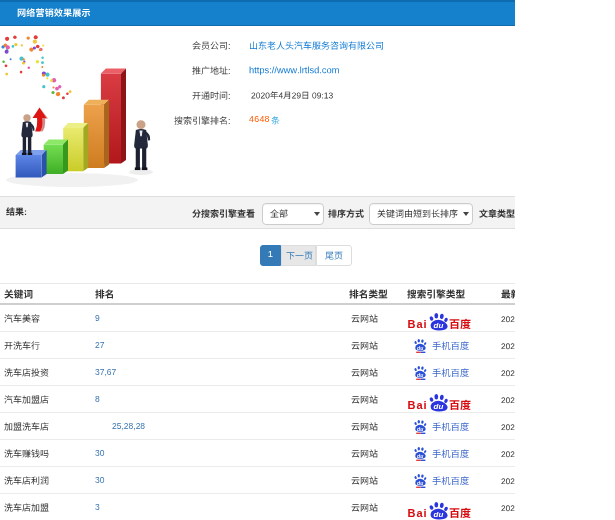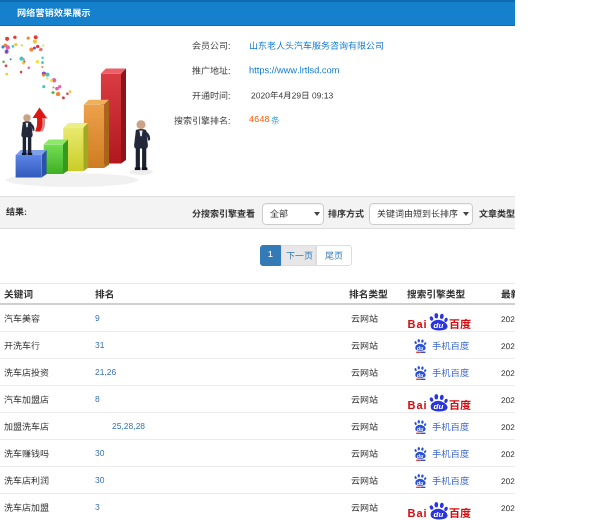--- a/index.html
+++ b/index.html
@@ -110,21 +110,21 @@
     <svg style="position:absolute;left:449px;top:315.5px;overflow:visible" width="25" height="16">
       <path transform="translate(0,12.1)" d="M0.6 -8.8H10.4V-7.5H0.6ZM2.7 -3.6H8.4V-2.4H2.7ZM2.8 -0.9H8.3V0.3H2.8ZM4.7 -8.3 6.3 -8Q6.2 -7.5 6.1 -7.1Q6 -6.6 5.8 -6.2Q5.7 -5.8 5.6 -5.5L4.3 -5.8Q4.4 -6.2 4.5 -6.6Q4.6 -7 4.6 -7.5Q4.7 -7.9 4.7 -8.3ZM1.7 -6.2H9.4V1H8V-5H3.1V1H1.7Z M13.8 -6.2H21.4V-5.1H13.8ZM13.8 -3H19.9V-2H13.8ZM15.2 -6.9H16.5V-4.4H18.5V-6.9H19.8V-3.4H15.2ZM19.5 -3H19.8L20 -3L20.9 -2.6Q20.4 -1.7 19.7 -1.1Q19 -0.5 18 -0.1Q17.1 0.3 16.1 0.5Q15 0.8 13.8 0.9Q13.8 0.7 13.6 0.4Q13.5 0 13.3 -0.2Q14.4 -0.3 15.3 -0.5Q16.3 -0.6 17.1 -1Q18 -1.3 18.6 -1.7Q19.2 -2.2 19.5 -2.8ZM15.7 -2.2Q16.2 -1.6 17.1 -1.2Q18 -0.8 19.2 -0.5Q20.3 -0.3 21.7 -0.2Q21.5 -0 21.4 0.2Q21.3 0.4 21.1 0.6Q21 0.8 20.9 1Q19.5 0.8 18.3 0.5Q17.1 0.2 16.2 -0.4Q15.2 -1 14.6 -1.8ZM12.8 -8.4H21.5V-7.2H12.8ZM12.2 -8.4H13.5V-5.5Q13.5 -4.8 13.5 -3.9Q13.5 -3.1 13.3 -2.2Q13.2 -1.4 13 -0.5Q12.8 0.3 12.5 1Q12.3 0.9 12.1 0.7Q11.9 0.6 11.7 0.5Q11.4 0.4 11.3 0.4Q11.6 -0.2 11.8 -1Q12 -1.7 12.1 -2.5Q12.2 -3.3 12.2 -4.1Q12.2 -4.8 12.2 -5.5ZM16.1 -9.1 17.4 -9.4Q17.6 -9.1 17.8 -8.7Q17.9 -8.2 18 -7.9L16.6 -7.6Q16.5 -7.9 16.4 -8.3Q16.2 -8.8 16.1 -9.1Z" fill="#d60c10"></path>
     </svg>
     <svg style="position:absolute;left:501px;top:312.9px;overflow:visible" width="78" height="12">
       <path transform="translate(0,9.1)" d="M0.4 0V-0.5Q0.6 -1 0.9 -1.4Q1.2 -1.7 1.5 -2Q1.9 -2.3 2.2 -2.6Q2.5 -2.8 2.8 -3.1Q3 -3.3 3.2 -3.6Q3.4 -3.9 3.4 -4.2Q3.4 -4.7 3.1 -4.9Q2.8 -5.2 2.3 -5.2Q1.9 -5.2 1.6 -4.9Q1.2 -4.7 1.2 -4.2L0.4 -4.3Q0.5 -5 1 -5.4Q1.5 -5.8 2.3 -5.8Q3.2 -5.8 3.6 -5.4Q4.1 -5 4.1 -4.2Q4.1 -3.9 4 -3.6Q3.8 -3.2 3.5 -2.9Q3.2 -2.6 2.4 -1.9Q1.9 -1.5 1.6 -1.2Q1.3 -0.9 1.2 -0.6H4.2V0Z M8.9 -2.9Q8.9 -1.4 8.4 -0.7Q7.9 0.1 6.9 0.1Q5.9 0.1 5.4 -0.7Q4.9 -1.4 4.9 -2.9Q4.9 -4.3 5.4 -5.1Q5.9 -5.8 6.9 -5.8Q7.9 -5.8 8.4 -5.1Q8.9 -4.3 8.9 -2.9ZM8.2 -2.9Q8.2 -4.1 7.9 -4.6Q7.6 -5.2 6.9 -5.2Q6.3 -5.2 6 -4.7Q5.7 -4.1 5.7 -2.9Q5.7 -1.6 6 -1.1Q6.3 -0.5 6.9 -0.5Q7.6 -0.5 7.9 -1.1Q8.2 -1.7 8.2 -2.9Z M9.6 0V-0.5Q9.9 -1 10.2 -1.4Q10.5 -1.7 10.8 -2Q11.1 -2.3 11.4 -2.6Q11.8 -2.8 12 -3.1Q12.3 -3.3 12.4 -3.6Q12.6 -3.9 12.6 -4.2Q12.6 -4.7 12.3 -4.9Q12 -5.2 11.6 -5.2Q11.1 -5.2 10.8 -4.9Q10.5 -4.7 10.4 -4.2L9.7 -4.3Q9.8 -5 10.3 -5.4Q10.8 -5.8 11.6 -5.8Q12.4 -5.8 12.9 -5.4Q13.3 -5 13.3 -4.2Q13.3 -3.9 13.2 -3.6Q13 -3.2 12.7 -2.9Q12.4 -2.6 11.6 -1.9Q11.1 -1.5 10.8 -1.2Q10.6 -0.9 10.5 -0.6H13.4V0Z M18.1 -2.9Q18.1 -1.4 17.6 -0.7Q17.1 0.1 16.1 0.1Q15.2 0.1 14.7 -0.7Q14.2 -1.4 14.2 -2.9Q14.2 -4.3 14.7 -5.1Q15.1 -5.8 16.2 -5.8Q17.2 -5.8 17.7 -5.1Q18.1 -4.3 18.1 -2.9ZM17.4 -2.9Q17.4 -4.1 17.1 -4.6Q16.8 -5.2 16.2 -5.2Q15.5 -5.2 15.2 -4.7Q14.9 -4.1 14.9 -2.9Q14.9 -1.6 15.2 -1.1Q15.5 -0.5 16.2 -0.5Q16.8 -0.5 17.1 -1.1Q17.4 -1.7 17.4 -2.9Z M20.8 -7 21.4 -6.8Q21.2 -6.2 20.9 -5.7Q20.5 -5.1 20.2 -4.6Q19.8 -4.1 19.4 -3.7Q19.4 -3.8 19.3 -3.8Q19.2 -3.9 19.1 -4Q19 -4.1 18.9 -4.1Q19.3 -4.5 19.6 -4.9Q20 -5.4 20.3 -5.9Q20.6 -6.4 20.8 -7ZM20.6 -6H26V-5.4H20.3ZM20.2 -4.1H25.8V-3.5H20.9V-1.5H20.2ZM18.9 -1.9H26.4V-1.3H18.9ZM22.7 -5.7H23.4V0.7H22.7Z M31 -1.9Q31 -1 30.5 -0.4Q30 0.1 29.2 0.1Q28.2 0.1 27.7 -0.6Q27.2 -1.4 27.2 -2.7Q27.2 -4.2 27.7 -5Q28.2 -5.8 29.2 -5.8Q30.5 -5.8 30.9 -4.6L30.2 -4.5Q29.9 -5.2 29.2 -5.2Q28.6 -5.2 28.3 -4.6Q27.9 -4 27.9 -2.9Q28.1 -3.3 28.5 -3.5Q28.8 -3.7 29.3 -3.7Q30.1 -3.7 30.6 -3.2Q31 -2.7 31 -1.9ZM30.3 -1.8Q30.3 -2.5 30 -2.8Q29.7 -3.1 29.1 -3.1Q28.6 -3.1 28.3 -2.8Q28 -2.5 28 -2Q28 -1.3 28.3 -0.9Q28.6 -0.5 29.1 -0.5Q29.7 -0.5 30 -0.9Q30.3 -1.2 30.3 -1.8Z M33.5 -6.5H37.8V-5.9H33.5ZM33.5 -4.5H37.9V-3.9H33.5ZM33.4 -2.5H37.8V-1.9H33.4ZM33.1 -6.5H33.7V-4Q33.7 -3.4 33.7 -2.8Q33.6 -2.2 33.5 -1.6Q33.3 -1 33 -0.4Q32.6 0.2 32.1 0.7Q32.1 0.6 32 0.5Q31.9 0.4 31.8 0.3Q31.7 0.3 31.6 0.2Q32.1 -0.2 32.4 -0.7Q32.7 -1.3 32.9 -1.8Q33 -2.4 33.1 -2.9Q33.1 -3.5 33.1 -4ZM37.5 -6.5H38.2V-0.3Q38.2 0.1 38.1 0.2Q38 0.4 37.8 0.5Q37.5 0.6 37.1 0.6Q36.7 0.6 36 0.6Q36 0.5 35.9 0.4Q35.9 0.3 35.8 0.2Q35.8 0.1 35.7 -0Q36.1 -0 36.4 -0Q36.7 -0 37 -0Q37.2 -0 37.3 -0Q37.4 -0 37.5 -0.1Q37.5 -0.1 37.5 -0.3Z M43.9 -1.9Q43.9 -1 43.4 -0.4Q42.9 0.1 41.9 0.1Q41.1 0.1 40.6 -0.3Q40.1 -0.6 40 -1.3L40.8 -1.4Q41 -0.5 41.9 -0.5Q42.5 -0.5 42.9 -0.9Q43.2 -1.2 43.2 -1.8Q43.2 -2.4 42.9 -2.7Q42.5 -3 42 -3Q41.7 -3 41.4 -3Q41.1 -2.9 40.9 -2.6H40.2L40.4 -5.7H43.6V-5.1H41L40.9 -3.3Q41.4 -3.6 42.1 -3.6Q42.9 -3.6 43.4 -3.1Q43.9 -2.7 43.9 -1.9Z M45.8 -6.4H51.2V0.5H50.5V-5.8H46.4V0.6H45.8ZM46.2 -3.5H50.8V-2.9H46.2ZM46.2 -0.6H50.8V0H46.2Z M55.5 0V-0.6H57V-5L55.7 -4.1V-4.8L57.1 -5.7H57.7V-0.6H59.1V0Z M60.2 0V-0.6H61.6V-5L60.3 -4.1V-4.8L61.7 -5.7H62.3V-0.6H63.7V0Z M64.9 -3.5V-4.4H65.7V-3.5ZM64.9 0V-0.8H65.7V0Z M66.9 0V-0.5Q67.1 -1 67.4 -1.4Q67.7 -1.7 68 -2Q68.3 -2.3 68.6 -2.6Q69 -2.8 69.2 -3.1Q69.5 -3.3 69.6 -3.6Q69.8 -3.9 69.8 -4.2Q69.8 -4.7 69.5 -4.9Q69.3 -5.2 68.8 -5.2Q68.3 -5.2 68 -4.9Q67.7 -4.7 67.6 -4.2L66.9 -4.3Q67 -5 67.5 -5.4Q68 -5.8 68.8 -5.8Q69.6 -5.8 70.1 -5.4Q70.6 -5 70.6 -4.2Q70.6 -3.9 70.4 -3.6Q70.2 -3.2 69.9 -2.9Q69.6 -2.6 68.8 -1.9Q68.3 -1.5 68.1 -1.2Q67.8 -0.9 67.7 -0.6H70.6V0Z M74.6 -1.3V0H73.9V-1.3H71.2V-1.9L73.9 -5.7H74.6V-1.9H75.4V-1.3ZM73.9 -4.9Q73.9 -4.9 73.8 -4.7Q73.7 -4.5 73.7 -4.4L72.2 -2.2L72 -1.9L71.9 -1.9H73.9Z" fill="#333333"></path>
     </svg>
     <div style="position:absolute;left:0;top:331px;width:615px;height:1px;background:#ebebeb"></div>
     <svg style="position:absolute;left:3.5px;top:339.1px;overflow:visible" width="39" height="13">
       <path transform="translate(0,9.9)" d="M0.8 -7H8.3V-6.3H0.8ZM0.5 -3.8H8.5V-3.1H0.5ZM5.8 -6.6H6.5V0.7H5.8ZM2.6 -6.6H3.3V-4.1Q3.3 -3.5 3.2 -2.8Q3.2 -2.2 2.9 -1.5Q2.7 -0.9 2.3 -0.3Q1.8 0.3 1 0.8Q1 0.7 0.9 0.6Q0.8 0.5 0.7 0.4Q0.6 0.3 0.5 0.3Q1.2 -0.2 1.6 -0.7Q2.1 -1.2 2.3 -1.8Q2.5 -2.4 2.6 -3Q2.6 -3.6 2.6 -4.1Z M11.8 -3.8H17.6V-3.2H11.8ZM12.8 -6.1H17.3V-5.4H12.8ZM14.4 -7.6H15.1V-3.5H14.4ZM12.9 -7.4 13.6 -7.3Q13.5 -6.7 13.3 -6.1Q13.1 -5.5 12.9 -5Q12.6 -4.5 12.4 -4.1Q12.3 -4.1 12.2 -4.2Q12.1 -4.3 12 -4.3Q11.9 -4.4 11.8 -4.5Q12.2 -5 12.5 -5.8Q12.8 -6.6 12.9 -7.4ZM15.2 -3.4H15.8V-0.3Q15.8 -0.1 15.9 -0.1Q15.9 0 16.1 0Q16.1 0 16.2 0Q16.4 0 16.5 0Q16.6 0 16.7 0Q16.8 0 16.9 0Q17 0 17 -0.1Q17.1 -0.2 17.1 -0.5Q17.2 -0.8 17.2 -1.4Q17.2 -1.3 17.3 -1.3Q17.5 -1.2 17.6 -1.2Q17.7 -1.1 17.8 -1.1Q17.7 -0.4 17.7 -0Q17.6 0.3 17.4 0.5Q17.2 0.6 16.9 0.6Q16.9 0.6 16.7 0.6Q16.6 0.6 16.5 0.6Q16.3 0.6 16.2 0.6Q16.1 0.6 16 0.6Q15.7 0.6 15.5 0.5Q15.3 0.4 15.2 0.3Q15.2 0.1 15.2 -0.3ZM13.3 -3.3H14Q14 -2.6 13.9 -1.9Q13.8 -1.3 13.5 -0.8Q13.3 -0.3 12.9 0.1Q12.4 0.4 11.8 0.7Q11.7 0.6 11.7 0.5Q11.6 0.4 11.5 0.3Q11.4 0.3 11.3 0.2Q12 -0 12.3 -0.4Q12.7 -0.7 12.9 -1.1Q13.1 -1.6 13.2 -2.1Q13.3 -2.7 13.3 -3.3ZM9.8 -7 10.2 -7.5Q10.4 -7.3 10.7 -7.1Q11 -7 11.3 -6.8Q11.6 -6.6 11.7 -6.4L11.3 -5.9Q11.1 -6.1 10.9 -6.3Q10.6 -6.5 10.3 -6.7Q10 -6.9 9.8 -7ZM9.3 -4.6 9.7 -5.1Q10 -4.9 10.3 -4.8Q10.6 -4.6 10.9 -4.4Q11.2 -4.2 11.3 -4.1L10.9 -3.5Q10.8 -3.7 10.5 -3.9Q10.2 -4.1 9.9 -4.2Q9.6 -4.4 9.3 -4.6ZM9.6 0.2Q9.8 -0.2 10.1 -0.6Q10.3 -1.1 10.6 -1.7Q10.8 -2.2 11.1 -2.7L11.5 -2.3Q11.4 -1.9 11.1 -1.3Q10.9 -0.8 10.7 -0.3Q10.4 0.2 10.2 0.6Z M18.7 -6.3H26.3V-5.6H18.7ZM18.5 -1.7H26.5V-1H18.5ZM22.6 -5H23.3V0.7H22.6ZM19.5 -2.9Q19.5 -3 19.4 -3.1Q19.4 -3.2 19.4 -3.4Q19.3 -3.5 19.3 -3.6Q19.4 -3.6 19.6 -3.8Q19.7 -4 19.9 -4.3Q20 -4.5 20.2 -4.8Q20.4 -5.1 20.6 -5.6Q20.8 -6 21 -6.6Q21.3 -7.1 21.4 -7.6L22.2 -7.4Q21.9 -6.6 21.5 -5.9Q21.2 -5.2 20.8 -4.5Q20.4 -3.8 20 -3.3V-3.3Q20 -3.3 19.9 -3.2Q19.9 -3.2 19.8 -3.1Q19.7 -3.1 19.6 -3Q19.5 -3 19.5 -2.9ZM19.5 -2.9V-3.4L19.9 -3.7H25.7V-3H20.5Q20.2 -3 20 -3Q19.8 -3 19.7 -3Q19.6 -2.9 19.5 -2.9Z M30.9 -7H35.3V-6.4H30.9ZM33.6 -4.3H34.2V-0.1Q34.2 0.2 34.1 0.3Q34.1 0.5 33.8 0.6Q33.6 0.7 33.2 0.7Q32.8 0.7 32.1 0.7Q32.1 0.6 32 0.4Q32 0.2 31.9 0Q32.2 0 32.5 0Q32.8 0.1 33 0Q33.2 0 33.3 0Q33.4 0 33.5 -0Q33.6 -0 33.6 -0.2ZM30.5 -4.5H35.6V-3.9H30.5ZM28.7 -3.8 29.3 -4.4 29.4 -4.4V0.7H28.7ZM29.8 -5.6 30.4 -5.4Q30.1 -4.8 29.6 -4.3Q29.2 -3.7 28.7 -3.2Q28.2 -2.7 27.7 -2.3Q27.6 -2.4 27.6 -2.5Q27.5 -2.6 27.4 -2.7Q27.3 -2.8 27.2 -2.9Q27.7 -3.2 28.2 -3.7Q28.6 -4.1 29 -4.6Q29.5 -5.1 29.8 -5.6ZM29.4 -7.6 30.1 -7.3Q29.8 -6.9 29.4 -6.5Q29 -6.1 28.5 -5.7Q28.1 -5.3 27.7 -5.1Q27.7 -5.1 27.6 -5.2Q27.5 -5.3 27.5 -5.4Q27.4 -5.5 27.3 -5.6Q27.7 -5.9 28.1 -6.2Q28.5 -6.5 28.8 -6.9Q29.2 -7.2 29.4 -7.6Z" fill="#333333"></path>
     </svg>
-    <div style="position:absolute;left:95px;top:340.0px;font:8.5px 'Liberation Sans',sans-serif;color:#3a76b2">31</div>
+    <div style="position:absolute;left:95px;top:340.0px;font:8.5px 'Liberation Sans',sans-serif;color:#3a76b2">27</div>
     <svg style="position:absolute;left:351px;top:339.1px;overflow:visible" width="30" height="13">
       <path transform="translate(0,9.9)" d="M1.5 -6.8H7.6V-6.2H1.5ZM0.5 -4.3H8.5V-3.6H0.5ZM5.6 -2.5 6.2 -2.8Q6.6 -2.3 7 -1.7Q7.4 -1.1 7.7 -0.6Q8.1 -0.1 8.3 0.4L7.7 0.7Q7.5 0.3 7.1 -0.2Q6.7 -0.8 6.3 -1.4Q5.9 -2 5.6 -2.5ZM1.3 0.4Q1.3 0.3 1.2 0.2Q1.2 0 1.1 -0.1Q1.1 -0.3 1 -0.4Q1.2 -0.4 1.3 -0.6Q1.5 -0.7 1.7 -1Q1.8 -1.2 2 -1.5Q2.2 -1.8 2.5 -2.2Q2.8 -2.6 3.1 -3.1Q3.3 -3.6 3.5 -4.1L4.4 -3.8Q4 -3.1 3.6 -2.4Q3.1 -1.7 2.7 -1.1Q2.2 -0.5 1.8 -0V-0Q1.8 -0 1.7 0Q1.6 0.1 1.5 0.1Q1.4 0.2 1.3 0.3Q1.3 0.3 1.3 0.4ZM1.3 0.4 1.3 -0.2 1.8 -0.5 7.2 -0.9Q7.2 -0.7 7.3 -0.5Q7.3 -0.4 7.4 -0.2Q6.1 -0.1 5.1 -0Q4.2 0 3.6 0.1Q2.9 0.2 2.5 0.2Q2.1 0.2 1.9 0.3Q1.6 0.3 1.5 0.3Q1.4 0.4 1.3 0.4Z M12.6 -5.8 13.2 -5.7Q13 -4 12.5 -2.7Q11.9 -1.3 11.1 -0.4Q11 -0.5 10.9 -0.5Q10.8 -0.6 10.7 -0.7Q10.6 -0.7 10.5 -0.8Q11.1 -1.3 11.5 -2.1Q11.9 -2.9 12.2 -3.8Q12.5 -4.7 12.6 -5.8ZM15.2 -5.7 15.8 -5.7Q15.5 -4 15 -2.6Q14.5 -1.2 13.6 -0.3Q13.5 -0.4 13.4 -0.5Q13.3 -0.5 13.2 -0.6Q13.1 -0.7 13.1 -0.7Q13.7 -1.3 14.1 -2Q14.5 -2.8 14.8 -3.7Q15 -4.7 15.2 -5.7ZM10.7 -4.8 11.2 -5.2Q11.5 -4.8 11.8 -4.4Q12.2 -3.9 12.5 -3.5Q12.8 -3 13.1 -2.6Q13.4 -2.2 13.6 -1.9L13.1 -1.4Q12.9 -1.8 12.7 -2.2Q12.4 -2.6 12.1 -3.1Q11.8 -3.5 11.4 -4Q11.1 -4.4 10.7 -4.8ZM13.3 -4.8 13.8 -5.2Q14.1 -4.7 14.5 -4.3Q14.8 -3.8 15.2 -3.3Q15.5 -2.8 15.8 -2.4Q16 -1.9 16.2 -1.5L15.7 -1.1Q15.6 -1.5 15.3 -2Q15 -2.4 14.7 -2.9Q14.4 -3.4 14 -3.9Q13.7 -4.4 13.3 -4.8ZM9.8 -7H17V-6.4H10.5V0.7H9.8ZM16.6 -7H17.2V-0.2Q17.2 0.1 17.1 0.3Q17 0.5 16.8 0.6Q16.6 0.7 16.2 0.7Q15.8 0.7 15.2 0.7Q15.2 0.6 15.2 0.5Q15.1 0.4 15.1 0.2Q15 0.1 15 0Q15.3 0 15.5 0Q15.8 0 16 0Q16.2 0 16.3 0Q16.5 0 16.5 -0Q16.6 -0.1 16.6 -0.2Z M18.5 -5.9H22V-5.2H18.5ZM18.4 -0.9Q18.9 -0.9 19.4 -1.1Q20 -1.2 20.6 -1.4Q21.3 -1.5 21.9 -1.7L22 -1Q21.1 -0.8 20.2 -0.6Q19.3 -0.4 18.6 -0.2ZM18.9 -4.7 19.4 -4.8Q19.5 -4.3 19.6 -3.7Q19.7 -3.2 19.8 -2.6Q19.9 -2.1 19.9 -1.6L19.3 -1.5Q19.3 -1.9 19.2 -2.5Q19.2 -3.1 19.1 -3.6Q19 -4.2 18.9 -4.7ZM21 -4.9 21.6 -4.8Q21.5 -4.4 21.4 -3.9Q21.4 -3.4 21.3 -2.9Q21.2 -2.4 21.1 -1.9Q21 -1.5 20.9 -1.1L20.4 -1.2Q20.5 -1.6 20.5 -2.1Q20.6 -2.5 20.7 -3Q20.8 -3.5 20.9 -4Q20.9 -4.5 21 -4.9ZM19.6 -7.3 20.2 -7.5Q20.4 -7.2 20.5 -6.8Q20.7 -6.5 20.8 -6.2L20.2 -6Q20.1 -6.2 19.9 -6.6Q19.8 -7 19.6 -7.3ZM24.1 -5.7H26.6V-5H24.1ZM22.5 -0.4H25.9V0.3H22.5ZM23.7 -7.6H24.4V-3H23.7ZM22.2 -3.3H26.3V0.7H25.6V-2.6H22.9V0.7H22.2Z" fill="#333333"></path>
     </svg>
     <svg style="position:absolute;left:413px;top:338.0px" width="15" height="15" viewBox="0 0 15 15">
       <g fill="#2b50d8">
         <ellipse cx="2.6" cy="4.6" rx="1.1" ry="1.5" transform="rotate(-24 2.6 4.6)"></ellipse>
         <ellipse cx="5.8" cy="2.7" rx="1.2" ry="1.7"></ellipse>
         <ellipse cx="9.4" cy="3.1" rx="1.2" ry="1.6" transform="rotate(14 9.4 3.1)"></ellipse>
         <ellipse cx="12.2" cy="5.6" rx="1.0" ry="1.5" transform="rotate(30 12.2 5.6)"></ellipse>
         <path d="M3.4 7.2 Q7.3 4.2 11.3 7.4 Q13.4 9.2 12.5 11 Q11.6 12.8 7.4 12.8 Q3.2 12.8 2.4 11 Q1.7 9 3.4 7.2Z"></path>
@@ -136,21 +136,21 @@
     <svg style="position:absolute;left:431.8px;top:338.8px;overflow:visible" width="40" height="13">
       <path transform="translate(0,10.2)" d="M7.4 -7.8 7.9 -7.2Q7.3 -7 6.5 -6.9Q5.7 -6.8 4.8 -6.7Q3.9 -6.6 3 -6.5Q2.1 -6.4 1.2 -6.4Q1.2 -6.5 1.2 -6.7Q1.1 -6.9 1.1 -7Q1.9 -7 2.8 -7.1Q3.7 -7.2 4.5 -7.3Q5.4 -7.4 6.1 -7.5Q6.9 -7.6 7.4 -7.8ZM1.1 -5.2H8.3V-4.5H1.1ZM0.5 -3H8.9V-2.3H0.5ZM4.3 -6.8H5V-0.2Q5 0.1 4.9 0.3Q4.8 0.5 4.5 0.6Q4.3 0.7 3.8 0.7Q3.3 0.7 2.6 0.7Q2.6 0.6 2.5 0.5Q2.5 0.4 2.4 0.2Q2.3 0.1 2.3 0Q2.7 0 3 0Q3.4 0 3.6 0Q3.9 0 4 0Q4.2 0 4.2 -0Q4.3 -0.1 4.3 -0.2Z M14.3 -7.3H16.7V-6.6H14.3ZM13.9 -7.3H14.6V-4.3Q14.6 -3.7 14.6 -3.1Q14.5 -2.4 14.3 -1.7Q14.2 -1 13.9 -0.4Q13.6 0.2 13.1 0.7Q13 0.7 12.9 0.6Q12.8 0.5 12.7 0.4Q12.6 0.3 12.5 0.3Q13 -0.2 13.3 -0.8Q13.6 -1.3 13.7 -1.9Q13.8 -2.6 13.9 -3.2Q13.9 -3.8 13.9 -4.3ZM16.4 -7.3H17V-0.6Q17 -0.4 17.1 -0.2Q17.1 -0.1 17.1 -0.1Q17.2 0 17.3 0Q17.3 0 17.4 0Q17.5 0 17.5 0Q17.7 0 17.7 -0.1Q17.8 -0.1 17.8 -0.2Q17.8 -0.3 17.8 -0.4Q17.8 -0.6 17.9 -0.9Q17.9 -1.3 17.9 -1.7Q18 -1.6 18.1 -1.6Q18.3 -1.5 18.4 -1.5Q18.4 -1.2 18.4 -0.9Q18.4 -0.6 18.4 -0.4Q18.3 -0.1 18.3 0Q18.3 0.4 18.1 0.5Q18 0.6 17.8 0.6Q17.7 0.7 17.6 0.7Q17.5 0.7 17.3 0.7Q17.2 0.7 17.1 0.7Q17 0.7 16.8 0.6Q16.7 0.6 16.6 0.5Q16.5 0.4 16.4 0.3Q16.4 0.2 16.4 -0Q16.4 -0.2 16.4 -0.6ZM9.8 -5.8H13.4V-5.2H9.8ZM11.3 -7.8H12V0.7H11.3ZM11.3 -5.4 11.8 -5.3Q11.6 -4.7 11.4 -4.1Q11.2 -3.5 11 -2.9Q10.8 -2.3 10.5 -1.8Q10.2 -1.3 9.9 -1Q9.9 -1.1 9.8 -1.3Q9.6 -1.5 9.6 -1.6Q9.8 -1.9 10.1 -2.4Q10.4 -2.8 10.6 -3.3Q10.8 -3.8 11 -4.4Q11.2 -4.9 11.3 -5.4ZM11.9 -4.4Q12 -4.3 12.3 -4.1Q12.5 -3.8 12.7 -3.6Q12.9 -3.3 13.1 -3.1Q13.3 -2.8 13.4 -2.8L13 -2.2Q12.9 -2.3 12.7 -2.6Q12.5 -2.9 12.3 -3.1Q12.1 -3.4 11.9 -3.7Q11.7 -3.9 11.6 -4Z M19.2 -7.3H27.3V-6.6H19.2ZM20.7 -2.9H25.9V-2.2H20.7ZM20.8 -0.5H25.9V0.1H20.8ZM22.8 -7.1 23.6 -6.9Q23.6 -6.5 23.5 -6.2Q23.4 -5.8 23.3 -5.4Q23.2 -5.1 23.1 -4.8L22.4 -5Q22.5 -5.3 22.6 -5.6Q22.7 -6 22.7 -6.4Q22.8 -6.8 22.8 -7.1ZM20.2 -5.2H26.4V0.8H25.7V-4.6H21V0.8H20.2Z M30 -5.2H36.6V-4.6H30ZM30.1 -2.5H35.5V-1.9H30.1ZM31.5 -6H32.2V-3.6H34.4V-6H35.1V-3.1H31.5ZM35.3 -2.5H35.4L35.5 -2.5L36 -2.3Q35.6 -1.5 35 -1Q34.3 -0.5 33.5 -0.2Q32.7 0.2 31.8 0.4Q30.9 0.6 30 0.7Q29.9 0.6 29.9 0.4Q29.8 0.2 29.7 0.1Q30.6 0 31.4 -0.2Q32.3 -0.3 33 -0.6Q33.8 -0.9 34.4 -1.3Q34.9 -1.8 35.3 -2.4ZM31.6 -2Q32.1 -1.4 32.9 -0.9Q33.6 -0.5 34.7 -0.2Q35.7 0 36.8 0.1Q36.8 0.2 36.7 0.3Q36.6 0.4 36.5 0.5Q36.5 0.7 36.4 0.7Q35.3 0.6 34.2 0.3Q33.2 -0 32.4 -0.5Q31.5 -1 31 -1.8ZM29.4 -6.9H36.7V-6.2H29.4ZM29.1 -6.9H29.8V-4.4Q29.8 -3.8 29.7 -3.1Q29.7 -2.5 29.6 -1.8Q29.5 -1.1 29.3 -0.5Q29.2 0.2 28.9 0.7Q28.8 0.7 28.7 0.6Q28.6 0.6 28.4 0.5Q28.3 0.4 28.2 0.4Q28.5 -0.1 28.7 -0.7Q28.9 -1.3 28.9 -2Q29 -2.6 29 -3.2Q29.1 -3.8 29.1 -4.4ZM32.3 -7.7 33 -7.9Q33.2 -7.6 33.3 -7.2Q33.5 -6.9 33.5 -6.7L32.8 -6.5Q32.7 -6.7 32.6 -7.1Q32.5 -7.4 32.3 -7.7Z" fill="#3a66cc"></path>
     </svg>
     <svg style="position:absolute;left:501px;top:339.9px;overflow:visible" width="83" height="12">
       <path transform="translate(0,9.1)" d="M0.4 0V-0.5Q0.6 -1 0.9 -1.4Q1.2 -1.7 1.5 -2Q1.9 -2.3 2.2 -2.6Q2.5 -2.8 2.8 -3.1Q3 -3.3 3.2 -3.6Q3.4 -3.9 3.4 -4.2Q3.4 -4.7 3.1 -4.9Q2.8 -5.2 2.3 -5.2Q1.9 -5.2 1.6 -4.9Q1.2 -4.7 1.2 -4.2L0.4 -4.3Q0.5 -5 1 -5.4Q1.5 -5.8 2.3 -5.8Q3.2 -5.8 3.6 -5.4Q4.1 -5 4.1 -4.2Q4.1 -3.9 4 -3.6Q3.8 -3.2 3.5 -2.9Q3.2 -2.6 2.4 -1.9Q1.9 -1.5 1.6 -1.2Q1.3 -0.9 1.2 -0.6H4.2V0Z M8.9 -2.9Q8.9 -1.4 8.4 -0.7Q7.9 0.1 6.9 0.1Q5.9 0.1 5.4 -0.7Q4.9 -1.4 4.9 -2.9Q4.9 -4.3 5.4 -5.1Q5.9 -5.8 6.9 -5.8Q7.9 -5.8 8.4 -5.1Q8.9 -4.3 8.9 -2.9ZM8.2 -2.9Q8.2 -4.1 7.9 -4.6Q7.6 -5.2 6.9 -5.2Q6.3 -5.2 6 -4.7Q5.7 -4.1 5.7 -2.9Q5.7 -1.6 6 -1.1Q6.3 -0.5 6.9 -0.5Q7.6 -0.5 7.9 -1.1Q8.2 -1.7 8.2 -2.9Z M9.6 0V-0.5Q9.9 -1 10.2 -1.4Q10.5 -1.7 10.8 -2Q11.1 -2.3 11.4 -2.6Q11.8 -2.8 12 -3.1Q12.3 -3.3 12.4 -3.6Q12.6 -3.9 12.6 -4.2Q12.6 -4.7 12.3 -4.9Q12 -5.2 11.6 -5.2Q11.1 -5.2 10.8 -4.9Q10.5 -4.7 10.4 -4.2L9.7 -4.3Q9.8 -5 10.3 -5.4Q10.8 -5.8 11.6 -5.8Q12.4 -5.8 12.9 -5.4Q13.3 -5 13.3 -4.2Q13.3 -3.9 13.2 -3.6Q13 -3.2 12.7 -2.9Q12.4 -2.6 11.6 -1.9Q11.1 -1.5 10.8 -1.2Q10.6 -0.9 10.5 -0.6H13.4V0Z M18.1 -2.9Q18.1 -1.4 17.6 -0.7Q17.1 0.1 16.1 0.1Q15.2 0.1 14.7 -0.7Q14.2 -1.4 14.2 -2.9Q14.2 -4.3 14.7 -5.1Q15.1 -5.8 16.2 -5.8Q17.2 -5.8 17.7 -5.1Q18.1 -4.3 18.1 -2.9ZM17.4 -2.9Q17.4 -4.1 17.1 -4.6Q16.8 -5.2 16.2 -5.2Q15.5 -5.2 15.2 -4.7Q14.9 -4.1 14.9 -2.9Q14.9 -1.6 15.2 -1.1Q15.5 -0.5 16.2 -0.5Q16.8 -0.5 17.1 -1.1Q17.4 -1.7 17.4 -2.9Z M20.8 -7 21.4 -6.8Q21.2 -6.2 20.9 -5.7Q20.5 -5.1 20.2 -4.6Q19.8 -4.1 19.4 -3.7Q19.4 -3.8 19.3 -3.8Q19.2 -3.9 19.1 -4Q19 -4.1 18.9 -4.1Q19.3 -4.5 19.6 -4.9Q20 -5.4 20.3 -5.9Q20.6 -6.4 20.8 -7ZM20.6 -6H26V-5.4H20.3ZM20.2 -4.1H25.8V-3.5H20.9V-1.5H20.2ZM18.9 -1.9H26.4V-1.3H18.9ZM22.7 -5.7H23.4V0.7H22.7Z M31 -1.9Q31 -1 30.5 -0.4Q30 0.1 29.2 0.1Q28.2 0.1 27.7 -0.6Q27.2 -1.4 27.2 -2.7Q27.2 -4.2 27.7 -5Q28.2 -5.8 29.2 -5.8Q30.5 -5.8 30.9 -4.6L30.2 -4.5Q29.9 -5.2 29.2 -5.2Q28.6 -5.2 28.3 -4.6Q27.9 -4 27.9 -2.9Q28.1 -3.3 28.5 -3.5Q28.8 -3.7 29.3 -3.7Q30.1 -3.7 30.6 -3.2Q31 -2.7 31 -1.9ZM30.3 -1.8Q30.3 -2.5 30 -2.8Q29.7 -3.1 29.1 -3.1Q28.6 -3.1 28.3 -2.8Q28 -2.5 28 -2Q28 -1.3 28.3 -0.9Q28.6 -0.5 29.1 -0.5Q29.7 -0.5 30 -0.9Q30.3 -1.2 30.3 -1.8Z M33.5 -6.5H37.8V-5.9H33.5ZM33.5 -4.5H37.9V-3.9H33.5ZM33.4 -2.5H37.8V-1.9H33.4ZM33.1 -6.5H33.7V-4Q33.7 -3.4 33.7 -2.8Q33.6 -2.2 33.5 -1.6Q33.3 -1 33 -0.4Q32.6 0.2 32.1 0.7Q32.1 0.6 32 0.5Q31.9 0.4 31.8 0.3Q31.7 0.3 31.6 0.2Q32.1 -0.2 32.4 -0.7Q32.7 -1.3 32.9 -1.8Q33 -2.4 33.1 -2.9Q33.1 -3.5 33.1 -4ZM37.5 -6.5H38.2V-0.3Q38.2 0.1 38.1 0.2Q38 0.4 37.8 0.5Q37.5 0.6 37.1 0.6Q36.7 0.6 36 0.6Q36 0.5 35.9 0.4Q35.9 0.3 35.8 0.2Q35.8 0.1 35.7 -0Q36.1 -0 36.4 -0Q36.7 -0 37 -0Q37.2 -0 37.3 -0Q37.4 -0 37.5 -0.1Q37.5 -0.1 37.5 -0.3Z M40.1 0V-0.5Q40.3 -1 40.6 -1.4Q40.9 -1.7 41.2 -2Q41.6 -2.3 41.9 -2.6Q42.2 -2.8 42.5 -3.1Q42.7 -3.3 42.9 -3.6Q43 -3.9 43 -4.2Q43 -4.7 42.8 -4.9Q42.5 -5.2 42 -5.2Q41.5 -5.2 41.2 -4.9Q40.9 -4.7 40.9 -4.2L40.1 -4.3Q40.2 -5 40.7 -5.4Q41.2 -5.8 42 -5.8Q42.9 -5.8 43.3 -5.4Q43.8 -5 43.8 -4.2Q43.8 -3.9 43.6 -3.6Q43.5 -3.2 43.2 -2.9Q42.9 -2.6 42 -1.9Q41.6 -1.5 41.3 -1.2Q41 -0.9 40.9 -0.6H43.9V0Z M48.6 -2.9Q48.6 -1.4 48.1 -0.7Q47.6 0.1 46.6 0.1Q45.6 0.1 45.1 -0.7Q44.6 -1.4 44.6 -2.9Q44.6 -4.3 45.1 -5.1Q45.6 -5.8 46.6 -5.8Q47.6 -5.8 48.1 -5.1Q48.6 -4.3 48.6 -2.9ZM47.8 -2.9Q47.8 -4.1 47.6 -4.6Q47.3 -5.2 46.6 -5.2Q45.9 -5.2 45.7 -4.7Q45.4 -4.1 45.4 -2.9Q45.4 -1.6 45.7 -1.1Q46 -0.5 46.6 -0.5Q47.2 -0.5 47.5 -1.1Q47.8 -1.7 47.8 -2.9Z M50.4 -6.4H55.8V0.5H55.2V-5.8H51V0.6H50.4ZM50.8 -3.5H55.4V-2.9H50.8ZM50.8 -0.6H55.4V0H50.8Z M60.2 0V-0.6H61.6V-5L60.3 -4.1V-4.8L61.7 -5.7H62.3V-0.6H63.7V0Z M68.4 -1.9Q68.4 -1 67.9 -0.4Q67.4 0.1 66.5 0.1Q65.6 0.1 65.1 -0.6Q64.6 -1.4 64.6 -2.7Q64.6 -4.2 65.1 -5Q65.6 -5.8 66.6 -5.8Q67.9 -5.8 68.2 -4.6L67.5 -4.5Q67.3 -5.2 66.6 -5.2Q66 -5.2 65.6 -4.6Q65.3 -4 65.3 -2.9Q65.5 -3.3 65.8 -3.5Q66.2 -3.7 66.7 -3.7Q67.5 -3.7 67.9 -3.2Q68.4 -2.7 68.4 -1.9ZM67.6 -1.8Q67.6 -2.5 67.3 -2.8Q67 -3.1 66.5 -3.1Q66 -3.1 65.7 -2.8Q65.4 -2.5 65.4 -2Q65.4 -1.3 65.7 -0.9Q66 -0.5 66.5 -0.5Q67 -0.5 67.3 -0.9Q67.6 -1.2 67.6 -1.8Z M69.5 -3.5V-4.4H70.3V-3.5ZM69.5 0V-0.8H70.3V0Z M71.7 0V-0.6H73.1V-5L71.9 -4.1V-4.8L73.2 -5.7H73.9V-0.6H75.3V0Z M79.9 -1.9Q79.9 -1 79.4 -0.4Q78.9 0.1 78.1 0.1Q77.1 0.1 76.6 -0.6Q76.1 -1.4 76.1 -2.7Q76.1 -4.2 76.6 -5Q77.2 -5.8 78.1 -5.8Q79.4 -5.8 79.8 -4.6L79.1 -4.5Q78.9 -5.2 78.1 -5.2Q77.5 -5.2 77.2 -4.6Q76.8 -4 76.8 -2.9Q77 -3.3 77.4 -3.5Q77.7 -3.7 78.2 -3.7Q79 -3.7 79.5 -3.2Q79.9 -2.7 79.9 -1.9ZM79.2 -1.8Q79.2 -2.5 78.9 -2.8Q78.6 -3.1 78 -3.1Q77.5 -3.1 77.2 -2.8Q76.9 -2.5 76.9 -2Q76.9 -1.3 77.2 -0.9Q77.5 -0.5 78.1 -0.5Q78.6 -0.5 78.9 -0.9Q79.2 -1.2 79.2 -1.8Z" fill="#333333"></path>
     </svg>
     <div style="position:absolute;left:0;top:358px;width:615px;height:1px;background:#ebebeb"></div>
     <svg style="position:absolute;left:3.5px;top:366.1px;overflow:visible" width="48" height="13">
       <path transform="translate(0,9.9)" d="M2.8 -3.8H8.6V-3.2H2.8ZM3.8 -6.1H8.3V-5.4H3.8ZM5.4 -7.6H6.1V-3.5H5.4ZM3.9 -7.4 4.6 -7.3Q4.5 -6.7 4.3 -6.1Q4.1 -5.5 3.9 -5Q3.6 -4.5 3.4 -4.1Q3.3 -4.1 3.2 -4.2Q3.1 -4.3 3 -4.3Q2.9 -4.4 2.8 -4.5Q3.2 -5 3.5 -5.8Q3.8 -6.6 3.9 -7.4ZM6.2 -3.4H6.8V-0.3Q6.8 -0.1 6.9 -0.1Q6.9 0 7.1 0Q7.1 0 7.2 0Q7.4 0 7.5 0Q7.6 0 7.7 0Q7.8 0 7.9 0Q8 0 8 -0.1Q8.1 -0.2 8.1 -0.5Q8.2 -0.8 8.2 -1.4Q8.2 -1.3 8.3 -1.3Q8.5 -1.2 8.6 -1.2Q8.7 -1.1 8.8 -1.1Q8.7 -0.4 8.7 -0Q8.6 0.3 8.4 0.5Q8.2 0.6 7.9 0.6Q7.9 0.6 7.7 0.6Q7.6 0.6 7.5 0.6Q7.3 0.6 7.2 0.6Q7.1 0.6 7 0.6Q6.7 0.6 6.5 0.5Q6.3 0.4 6.2 0.3Q6.2 0.1 6.2 -0.3ZM4.3 -3.3H5Q5 -2.6 4.9 -1.9Q4.8 -1.3 4.5 -0.8Q4.3 -0.3 3.9 0.1Q3.4 0.4 2.8 0.7Q2.7 0.6 2.7 0.5Q2.6 0.4 2.5 0.3Q2.4 0.3 2.3 0.2Q3 -0 3.3 -0.4Q3.7 -0.7 3.9 -1.1Q4.1 -1.6 4.2 -2.1Q4.3 -2.7 4.3 -3.3ZM0.8 -7 1.2 -7.5Q1.4 -7.3 1.7 -7.1Q2 -7 2.3 -6.8Q2.6 -6.6 2.7 -6.4L2.3 -5.9Q2.1 -6.1 1.9 -6.3Q1.6 -6.5 1.3 -6.7Q1 -6.9 0.8 -7ZM0.3 -4.6 0.7 -5.1Q1 -4.9 1.3 -4.8Q1.6 -4.6 1.9 -4.4Q2.2 -4.2 2.3 -4.1L1.9 -3.5Q1.8 -3.7 1.5 -3.9Q1.2 -4.1 0.9 -4.2Q0.6 -4.4 0.3 -4.6ZM0.6 0.2Q0.8 -0.2 1.1 -0.6Q1.3 -1.1 1.6 -1.7Q1.8 -2.2 2.1 -2.7L2.5 -2.3Q2.4 -1.9 2.1 -1.3Q1.9 -0.8 1.7 -0.3Q1.4 0.2 1.2 0.6Z M9.7 -6.3H17.3V-5.6H9.7ZM9.5 -1.7H17.5V-1H9.5ZM13.6 -5H14.3V0.7H13.6ZM10.5 -2.9Q10.5 -3 10.4 -3.1Q10.4 -3.2 10.4 -3.4Q10.3 -3.5 10.3 -3.6Q10.4 -3.6 10.6 -3.8Q10.7 -4 10.9 -4.3Q11 -4.5 11.2 -4.8Q11.4 -5.1 11.6 -5.6Q11.8 -6 12 -6.6Q12.3 -7.1 12.4 -7.6L13.2 -7.4Q12.9 -6.6 12.5 -5.9Q12.2 -5.2 11.8 -4.5Q11.4 -3.8 11 -3.3V-3.3Q11 -3.3 10.9 -3.2Q10.9 -3.2 10.8 -3.1Q10.7 -3.1 10.6 -3Q10.5 -3 10.5 -2.9ZM10.5 -2.9V-3.4L10.9 -3.7H16.7V-3H11.5Q11.2 -3 11 -3Q10.8 -3 10.7 -3Q10.6 -2.9 10.5 -2.9Z M22.9 -4.4H26.2V-3.8H22.9ZM21 -0.4H25.5V0.2H21ZM22.6 -5.5H23.3V-2.2H22.6ZM20.6 -2.6H25.8V0.6H25.1V-2H21.3V0.6H20.6ZM19.4 -6.5H26.5V-5.8H19.4ZM19.1 -6.5H19.8V-4.1Q19.8 -3.6 19.8 -3Q19.8 -2.3 19.7 -1.7Q19.6 -1 19.4 -0.4Q19.2 0.2 18.9 0.7Q18.8 0.7 18.7 0.6Q18.6 0.5 18.5 0.4Q18.4 0.4 18.3 0.3Q18.6 -0.2 18.7 -0.7Q18.9 -1.3 19 -1.9Q19.1 -2.5 19.1 -3Q19.1 -3.6 19.1 -4.1ZM22.2 -7.4 22.9 -7.5Q23.1 -7.3 23.2 -6.9Q23.4 -6.6 23.5 -6.3L22.8 -6.1Q22.7 -6.4 22.6 -6.7Q22.4 -7.1 22.2 -7.4Z M27.3 -2.8Q27.9 -2.9 28.6 -3.1Q29.4 -3.4 30.1 -3.6L30.2 -3Q29.5 -2.7 28.8 -2.5Q28.1 -2.3 27.5 -2.1ZM27.4 -5.7H30.4V-5.1H27.4ZM28.6 -7.6H29.3V-0.1Q29.3 0.1 29.2 0.3Q29.2 0.4 29 0.5Q28.8 0.6 28.5 0.6Q28.2 0.6 27.7 0.6Q27.7 0.5 27.7 0.3Q27.6 0.2 27.5 0Q27.9 0 28.1 0Q28.4 0 28.5 0Q28.6 0 28.6 -0Q28.6 -0 28.6 -0.1ZM31.4 -7.2H33.8V-6.6H31.4ZM30.4 -3.6H34.5V-3H30.4ZM34.3 -3.6H34.4L34.6 -3.6L35 -3.4Q34.7 -2.5 34.2 -1.8Q33.7 -1.2 33 -0.7Q32.4 -0.2 31.6 0.2Q30.8 0.5 30 0.7Q30 0.6 29.9 0.5Q29.9 0.4 29.8 0.3Q29.7 0.2 29.7 0.1Q30.4 -0 31.2 -0.3Q31.9 -0.6 32.5 -1.1Q33.1 -1.5 33.6 -2.1Q34 -2.7 34.3 -3.5ZM31.2 -3.1Q31.6 -2.3 32.2 -1.7Q32.9 -1 33.7 -0.6Q34.6 -0.1 35.6 0.1Q35.6 0.2 35.5 0.3Q35.4 0.4 35.3 0.5Q35.2 0.6 35.2 0.7Q33.6 0.3 32.4 -0.6Q31.3 -1.5 30.6 -2.9ZM31.3 -7.2H31.9V-6.2Q31.9 -5.8 31.8 -5.4Q31.7 -4.9 31.4 -4.5Q31.1 -4.1 30.5 -3.8Q30.5 -3.9 30.4 -4Q30.3 -4.1 30.2 -4.2Q30.1 -4.3 30.1 -4.3Q30.6 -4.6 30.8 -4.9Q31.1 -5.2 31.2 -5.6Q31.3 -5.9 31.3 -6.2ZM33.5 -7.2H34.1V-5.1Q34.1 -5 34.2 -4.9Q34.2 -4.8 34.3 -4.8Q34.4 -4.8 34.5 -4.8Q34.6 -4.8 34.8 -4.8Q34.9 -4.8 35 -4.8Q35.1 -4.8 35.2 -4.8Q35.3 -4.8 35.4 -4.9Q35.5 -4.7 35.5 -4.6Q35.5 -4.4 35.5 -4.3Q35.4 -4.2 35.3 -4.2Q35.1 -4.2 35 -4.2Q34.9 -4.2 34.8 -4.2Q34.6 -4.2 34.5 -4.2Q34.3 -4.2 34.2 -4.2Q33.9 -4.2 33.8 -4.3Q33.6 -4.4 33.5 -4.6Q33.5 -4.8 33.5 -5.2Z M36.8 -6.8 37.1 -7.2Q37.4 -7.1 37.8 -7Q38.2 -6.8 38.5 -6.6Q38.8 -6.5 39 -6.3L38.6 -5.8Q38.4 -5.9 38.1 -6.1Q37.8 -6.3 37.5 -6.5Q37.1 -6.6 36.8 -6.8ZM36.4 -4.5Q36.9 -4.6 37.6 -4.8Q38.3 -5 39.1 -5.3L39.2 -4.7Q38.5 -4.5 37.8 -4.2Q37.2 -4 36.6 -3.8ZM40.4 -7.5 41 -7.4Q40.8 -6.8 40.4 -6.3Q40 -5.7 39.4 -5.2Q39.3 -5.2 39.3 -5.3Q39.2 -5.4 39.1 -5.5Q39 -5.5 38.9 -5.6Q39.5 -6 39.8 -6.5Q40.2 -7.1 40.4 -7.5ZM40.4 -6.7H43.8V-6.2H40ZM43.6 -6.7H43.7L43.8 -6.8L44.3 -6.6Q44.2 -6.3 44 -5.9Q43.8 -5.5 43.6 -5.2L43 -5.4Q43.2 -5.6 43.3 -6Q43.5 -6.3 43.6 -6.6ZM37.6 -3.3H43.5V-0.9H42.8V-2.7H38.3V-0.8H37.6ZM40.3 -2.5H40.9Q40.8 -1.8 40.6 -1.3Q40.3 -0.7 39.9 -0.3Q39.4 0 38.6 0.3Q37.9 0.6 36.7 0.7Q36.7 0.7 36.7 0.6Q36.6 0.4 36.6 0.4Q36.5 0.3 36.5 0.2Q37.5 0.1 38.2 -0.2Q38.9 -0.4 39.3 -0.7Q39.7 -1 39.9 -1.5Q40.2 -1.9 40.3 -2.5ZM40.6 -0.7 41 -1.2Q41.4 -1 41.9 -0.9Q42.4 -0.7 42.8 -0.5Q43.3 -0.4 43.7 -0.2Q44.1 -0 44.4 0.1L44 0.7Q43.7 0.5 43.3 0.4Q42.9 0.2 42.5 -0Q42 -0.2 41.5 -0.4Q41.1 -0.5 40.6 -0.7ZM41.5 -6.5H42.2Q42.1 -6 41.9 -5.5Q41.7 -5.1 41.3 -4.7Q41 -4.3 40.5 -4Q40 -3.7 39.3 -3.5Q39.2 -3.6 39.1 -3.8Q39 -3.9 38.9 -4Q39.6 -4.2 40 -4.4Q40.5 -4.7 40.8 -5Q41.1 -5.3 41.2 -5.7Q41.4 -6.1 41.5 -6.5ZM41.9 -5.8Q42.1 -5.4 42.5 -5.1Q42.9 -4.7 43.4 -4.5Q44 -4.2 44.5 -4.1Q44.4 -4 44.3 -3.9Q44.2 -3.7 44.1 -3.6Q43.5 -3.7 43 -4.1Q42.5 -4.4 42 -4.8Q41.6 -5.2 41.4 -5.7Z" fill="#333333"></path>
     </svg>
-    <div style="position:absolute;left:95px;top:367.0px;font:8.5px 'Liberation Sans',sans-serif;color:#3a76b2">21,26</div>
+    <div style="position:absolute;left:95px;top:367.0px;font:8.5px 'Liberation Sans',sans-serif;color:#3a76b2">37,67</div>
     <svg style="position:absolute;left:351px;top:366.1px;overflow:visible" width="30" height="13">
       <path transform="translate(0,9.9)" d="M1.5 -6.8H7.6V-6.2H1.5ZM0.5 -4.3H8.5V-3.6H0.5ZM5.6 -2.5 6.2 -2.8Q6.6 -2.3 7 -1.7Q7.4 -1.1 7.7 -0.6Q8.1 -0.1 8.3 0.4L7.7 0.7Q7.5 0.3 7.1 -0.2Q6.7 -0.8 6.3 -1.4Q5.9 -2 5.6 -2.5ZM1.3 0.4Q1.3 0.3 1.2 0.2Q1.2 0 1.1 -0.1Q1.1 -0.3 1 -0.4Q1.2 -0.4 1.3 -0.6Q1.5 -0.7 1.7 -1Q1.8 -1.2 2 -1.5Q2.2 -1.8 2.5 -2.2Q2.8 -2.6 3.1 -3.1Q3.3 -3.6 3.5 -4.1L4.4 -3.8Q4 -3.1 3.6 -2.4Q3.1 -1.7 2.7 -1.1Q2.2 -0.5 1.8 -0V-0Q1.8 -0 1.7 0Q1.6 0.1 1.5 0.1Q1.4 0.2 1.3 0.3Q1.3 0.3 1.3 0.4ZM1.3 0.4 1.3 -0.2 1.8 -0.5 7.2 -0.9Q7.2 -0.7 7.3 -0.5Q7.3 -0.4 7.4 -0.2Q6.1 -0.1 5.1 -0Q4.2 0 3.6 0.1Q2.9 0.2 2.5 0.2Q2.1 0.2 1.9 0.3Q1.6 0.3 1.5 0.3Q1.4 0.4 1.3 0.4Z M12.6 -5.8 13.2 -5.7Q13 -4 12.5 -2.7Q11.9 -1.3 11.1 -0.4Q11 -0.5 10.9 -0.5Q10.8 -0.6 10.7 -0.7Q10.6 -0.7 10.5 -0.8Q11.1 -1.3 11.5 -2.1Q11.9 -2.9 12.2 -3.8Q12.5 -4.7 12.6 -5.8ZM15.2 -5.7 15.8 -5.7Q15.5 -4 15 -2.6Q14.5 -1.2 13.6 -0.3Q13.5 -0.4 13.4 -0.5Q13.3 -0.5 13.2 -0.6Q13.1 -0.7 13.1 -0.7Q13.7 -1.3 14.1 -2Q14.5 -2.8 14.8 -3.7Q15 -4.7 15.2 -5.7ZM10.7 -4.8 11.2 -5.2Q11.5 -4.8 11.8 -4.4Q12.2 -3.9 12.5 -3.5Q12.8 -3 13.1 -2.6Q13.4 -2.2 13.6 -1.9L13.1 -1.4Q12.9 -1.8 12.7 -2.2Q12.4 -2.6 12.1 -3.1Q11.8 -3.5 11.4 -4Q11.1 -4.4 10.7 -4.8ZM13.3 -4.8 13.8 -5.2Q14.1 -4.7 14.5 -4.3Q14.8 -3.8 15.2 -3.3Q15.5 -2.8 15.8 -2.4Q16 -1.9 16.2 -1.5L15.7 -1.1Q15.6 -1.5 15.3 -2Q15 -2.4 14.7 -2.9Q14.4 -3.4 14 -3.9Q13.7 -4.4 13.3 -4.8ZM9.8 -7H17V-6.4H10.5V0.7H9.8ZM16.6 -7H17.2V-0.2Q17.2 0.1 17.1 0.3Q17 0.5 16.8 0.6Q16.6 0.7 16.2 0.7Q15.8 0.7 15.2 0.7Q15.2 0.6 15.2 0.5Q15.1 0.4 15.1 0.2Q15 0.1 15 0Q15.3 0 15.5 0Q15.8 0 16 0Q16.2 0 16.3 0Q16.5 0 16.5 -0Q16.6 -0.1 16.6 -0.2Z M18.5 -5.9H22V-5.2H18.5ZM18.4 -0.9Q18.9 -0.9 19.4 -1.1Q20 -1.2 20.6 -1.4Q21.3 -1.5 21.9 -1.7L22 -1Q21.1 -0.8 20.2 -0.6Q19.3 -0.4 18.6 -0.2ZM18.9 -4.7 19.4 -4.8Q19.5 -4.3 19.6 -3.7Q19.7 -3.2 19.8 -2.6Q19.9 -2.1 19.9 -1.6L19.3 -1.5Q19.3 -1.9 19.2 -2.5Q19.2 -3.1 19.1 -3.6Q19 -4.2 18.9 -4.7ZM21 -4.9 21.6 -4.8Q21.5 -4.4 21.4 -3.9Q21.4 -3.4 21.3 -2.9Q21.2 -2.4 21.1 -1.9Q21 -1.5 20.9 -1.1L20.4 -1.2Q20.5 -1.6 20.5 -2.1Q20.6 -2.5 20.7 -3Q20.8 -3.5 20.9 -4Q20.9 -4.5 21 -4.9ZM19.6 -7.3 20.2 -7.5Q20.4 -7.2 20.5 -6.8Q20.7 -6.5 20.8 -6.2L20.2 -6Q20.1 -6.2 19.9 -6.6Q19.8 -7 19.6 -7.3ZM24.1 -5.7H26.6V-5H24.1ZM22.5 -0.4H25.9V0.3H22.5ZM23.7 -7.6H24.4V-3H23.7ZM22.2 -3.3H26.3V0.7H25.6V-2.6H22.9V0.7H22.2Z" fill="#333333"></path>
     </svg>
     <svg style="position:absolute;left:413px;top:365.0px" width="15" height="15" viewBox="0 0 15 15">
       <g fill="#2b50d8">
         <ellipse cx="2.6" cy="4.6" rx="1.1" ry="1.5" transform="rotate(-24 2.6 4.6)"></ellipse>
         <ellipse cx="5.8" cy="2.7" rx="1.2" ry="1.7"></ellipse>
         <ellipse cx="9.4" cy="3.1" rx="1.2" ry="1.6" transform="rotate(14 9.4 3.1)"></ellipse>
         <ellipse cx="12.2" cy="5.6" rx="1.0" ry="1.5" transform="rotate(30 12.2 5.6)"></ellipse>
         <path d="M3.4 7.2 Q7.3 4.2 11.3 7.4 Q13.4 9.2 12.5 11 Q11.6 12.8 7.4 12.8 Q3.2 12.8 2.4 11 Q1.7 9 3.4 7.2Z"></path>

